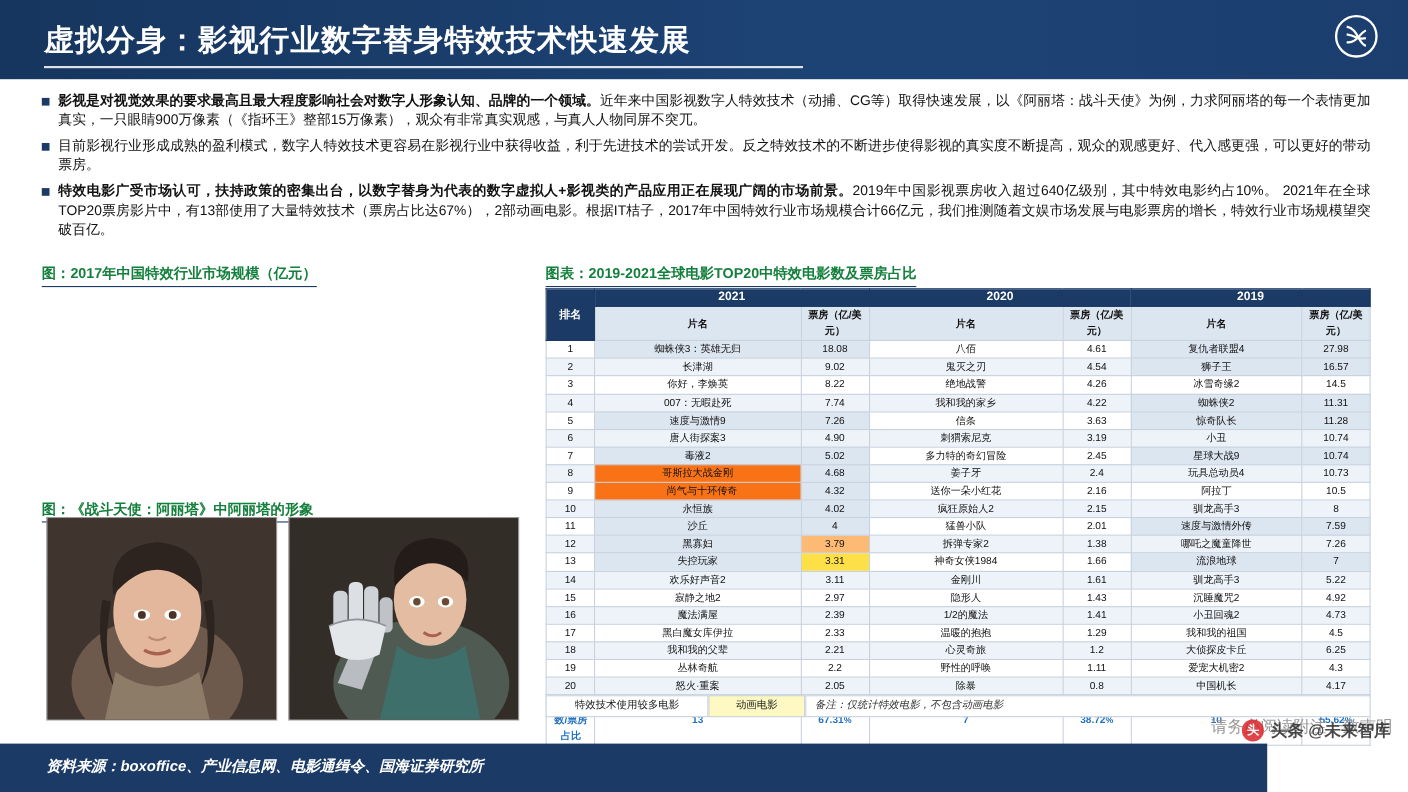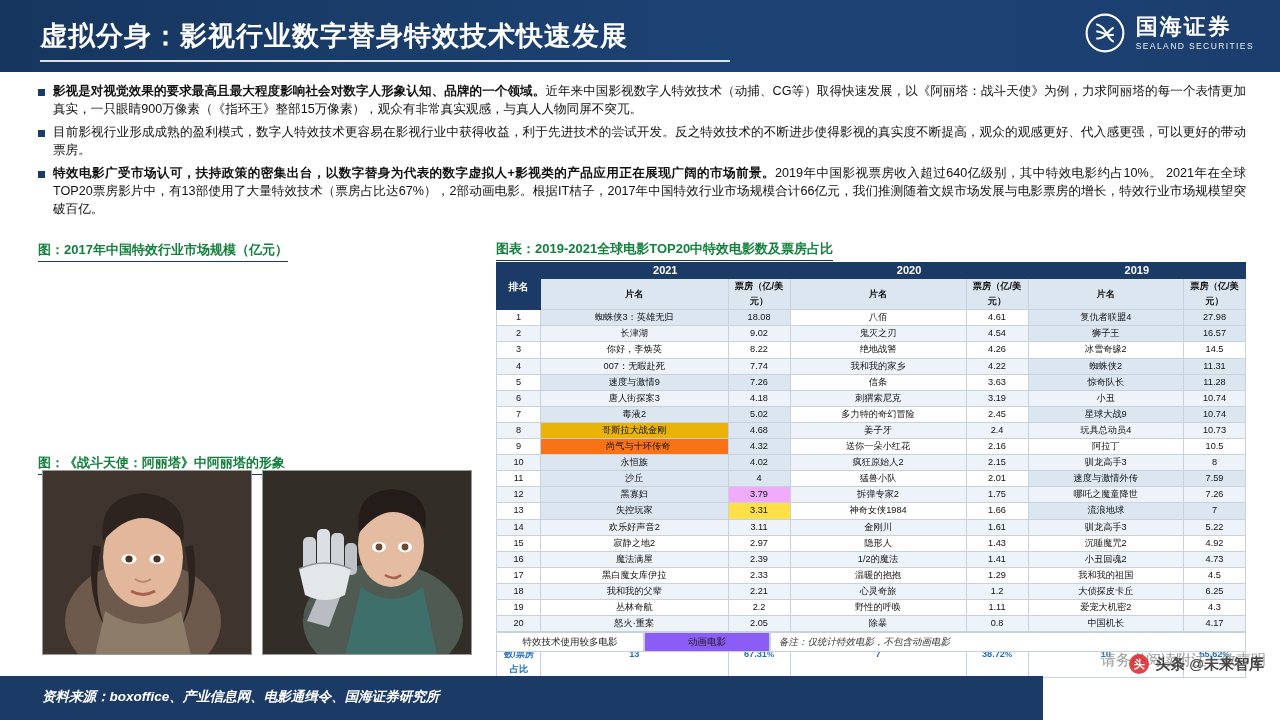--- a/index.html
+++ b/index.html
@@ -106,26 +106,26 @@
   .pct-small { font-size:8px; }
 
   .legend {
     position:absolute; left:496px; top:632px; width:750px; height:20px;
     display:flex; align-items:center; font-size:9.5px;
   }
   .legend-cell {
     border:1px solid #c8d2de; height:20px; line-height:18px; padding:0 6px; text-align:center;
   }
   .lg1 { width:148px; background:#fff; }
-  .lg2 { width:126px; background:#8b5cf6; }
+  .lg2 { width:88px; background:#fef9c3; }
   .lg3 { flex:1; background:#fff; font-style:italic; text-align:left; padding-left:8px; color:#333; }
 
   
   .footer {
-    position:absolute; left:0; bottom:0; width:1043px; height:44px; background:#1b3a66;
+    position:absolute; left:0; bottom:0; width:1152px; height:44px; background:#1b3a66;
   }
   .footer-txt {
     position:absolute; left:42px; top:12px; color:#ffffff; font-size:13.5px;
     font-style:italic; font-weight:bold;
   }
   .note {
     position:absolute; right:14px; bottom:50px; font-size:15px; color:#999;
   }
   .wm {
     position:absolute; right:16px; bottom:46px; display:flex; align-items:center; gap:6px;
@@ -142,24 +142,20 @@
 <div class="header">
   <div class="header-title">虚拟分身：影视行业数字替身特效技术快速发展</div>
   <div class="header-rule"></div>
   <div class="brand">
     <svg class="brand-mark" viewBox="0 0 48 48">
       <circle cx="24" cy="24" r="21" fill="none" stroke="#ffffff" stroke-width="2.4"></circle>
       <path d="M14 14 C26 16, 26 32, 34 34" fill="none" stroke="#ffffff" stroke-width="2.4"></path>
       <path d="M14 22 C26 24, 24 28, 34 26" fill="none" stroke="#ffffff" stroke-width="2.4"></path>
       <path d="M14 30 C24 32, 28 20, 34 18" fill="none" stroke="#ffffff" stroke-width="2.4"></path>
     </svg>
-    <div class="brand-text">
-      <div class="brand-cn">国海证券</div>
-      <div class="brand-en">SEALAND SECURITIES</div>
-    </div>
   </div>
 </div>
 
 <div class="bullets">
   <div class="bullet">
     <div class="bullet-sq"></div>
     <div class="bullet-txt"><span class="b">影视是对视觉效果的要求最高且最大程度影响社会对数字人形象认知、品牌的一个领域。</span><span>近年来中国影视数字人特效技术（动捕、CG等）取得快速发展，以《阿丽塔：战斗天使》为例，力求阿丽塔的每一个表情更加真实，一只眼睛900万像素（《指环王》整部15万像素），观众有非常真实观感，与真人人物同屏不突兀。</span></div>
   </div>
   <div class="bullet">
     <div class="bullet-sq"></div>
@@ -280,38 +276,38 @@
           <td class="name" style="background: rgb(220, 230, 241);">速度与激情9</td>
           <td class="box" style="background: rgb(220, 230, 241);">7.26</td>
           <td class="name">信条</td>
           <td class="box">3.63</td>
           <td class="name" style="background: rgb(220, 230, 241);">惊奇队长</td>
           <td class="box" style="background: rgb(220, 230, 241);">11.28</td>
         </tr>
         <tr>
           <td class="rank">6</td>
           <td class="name">唐人街探案3</td>
-          <td class="box">4.18</td>
+          <td class="box">4.90</td>
           <td class="name">刺猬索尼克</td>
           <td class="box">3.19</td>
           <td class="name">小丑</td>
           <td class="box">10.74</td>
         </tr>
         <tr>
           <td class="rank">7</td>
           <td class="name" style="background: rgb(220, 230, 241);">毒液2</td>
           <td class="box" style="background: rgb(220, 230, 241);">5.02</td>
           <td class="name">多力特的奇幻冒险</td>
           <td class="box">2.45</td>
           <td class="name" style="background: rgb(220, 230, 241);">星球大战9</td>
           <td class="box" style="background: rgb(220, 230, 241);">10.74</td>
         </tr>
         <tr>
           <td class="rank">8</td>
-          <td class="name" style="background: #eab308;">哥斯拉大战金刚</td>
+          <td class="name" style="background: #f97316;">哥斯拉大战金刚</td>
           <td class="box" style="background: rgb(220, 230, 241);">4.68</td>
           <td class="name">姜子牙</td>
           <td class="box">2.4</td>
           <td class="name">玩具总动员4</td>
           <td class="box">10.73</td>
         </tr>
         <tr>
           <td class="rank">9</td>
           <td class="name" style="background: #f97316; padding-left: 10px;">尚气与十环传奇</td>
           <td class="box" style="background: rgb(220, 230, 241);">4.32</td>
@@ -334,23 +330,23 @@
           <td class="name" style="background: rgb(220, 230, 241);">沙丘</td>
           <td class="box" style="background: rgb(220, 230, 241);">4</td>
           <td class="name">猛兽小队</td>
           <td class="box">2.01</td>
           <td class="name" style="background: rgb(220, 230, 241);">速度与激情外传</td>
           <td class="box" style="background: rgb(220, 230, 241);">7.59</td>
         </tr>
         <tr>
           <td class="rank">12</td>
           <td class="name" style="background: rgb(220, 230, 241);">黑寡妇</td>
-          <td class="box" style="background: #f0abfc;">3.79</td>
+          <td class="box" style="background: #fdba74;">3.79</td>
           <td class="name">拆弹专家2</td>
-          <td class="box">1.75</td>
+          <td class="box">1.38</td>
           <td class="name">哪吒之魔童降世</td>
           <td class="box">7.26</td>
         </tr>
         <tr>
           <td class="rank">13</td>
           <td class="name" style="background: rgb(220, 230, 241);">失控玩家</td>
           <td class="box" style="background: #fde047;">3.31</td>
           <td class="name">神奇女侠1984</td>
           <td class="box">1.66</td>
           <td class="name" style="background: rgb(220, 230, 241);">流浪地球</td>

